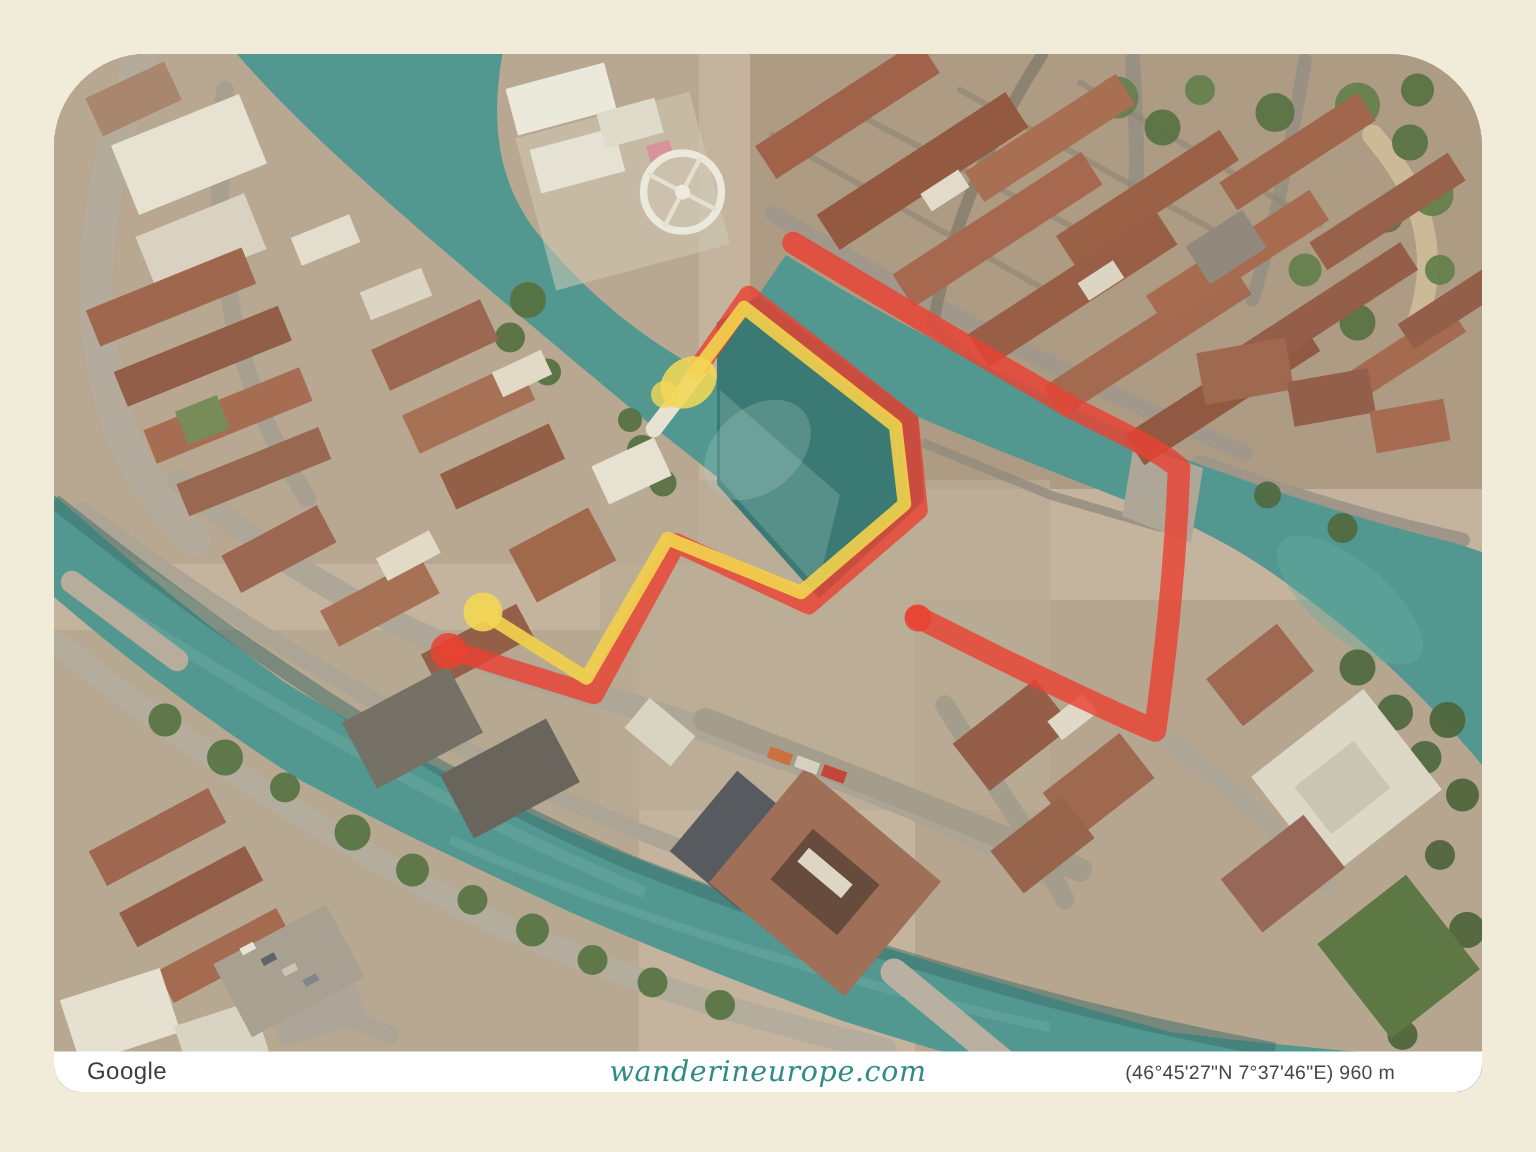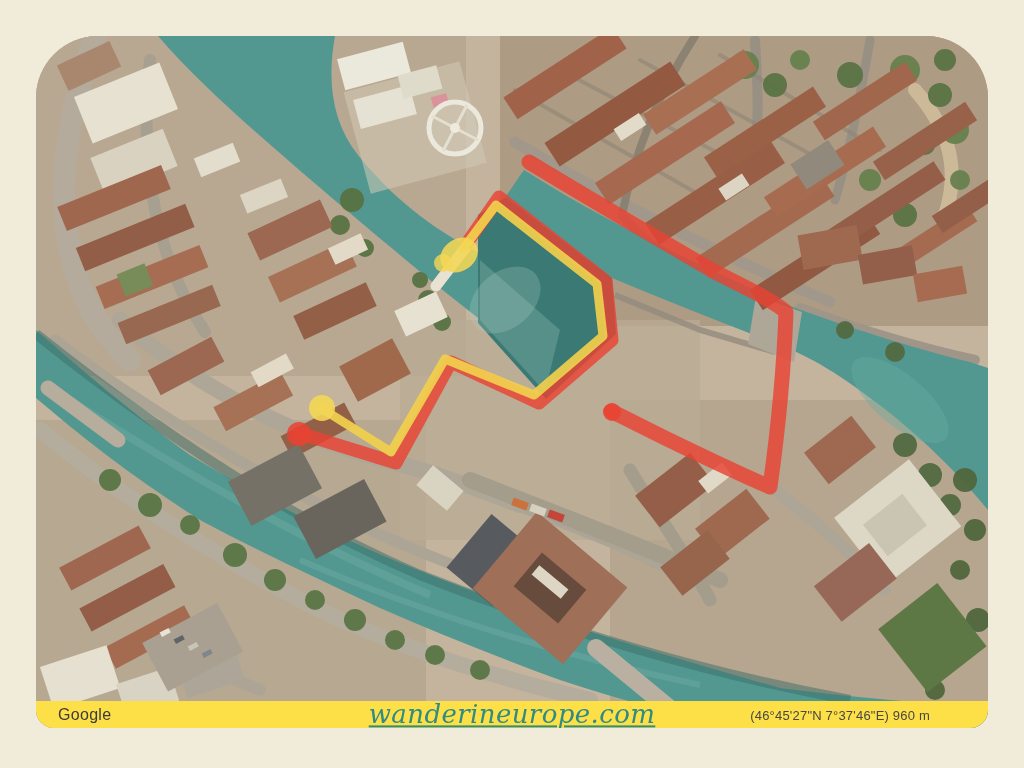--- a/index.html
+++ b/index.html
@@ -1,22 +1,22 @@
 <!DOCTYPE html>
 <html><head>
 <meta charset="utf-8">
 <style>
   html,body{margin:0;padding:0;}
   body{width:1024px;height:768px;overflow:hidden;background:#f1ebda;font-family:"Liberation Sans",sans-serif;position:relative;}
   .frame{position:absolute;inset:0;background:#f1ebda;}
   .map-card{position:absolute;left:36px;top:36px;width:952px;height:692px;border-radius:62px 62px 18px 18px;overflow:hidden;background:#b9ab97;}
   .map-card svg{display:block;width:952px;height:692px;}
-  .attribution-bar{position:absolute;left:0;right:0;bottom:0;height:27px;background:#fde047;}
+  .attribution-bar{position:absolute;left:0;right:0;bottom:0;height:27px;background:#ffffff;}
   .attr-left{position:absolute;left:22px;top:50%;transform:translateY(-50%);font-size:16px;color:#3b3b3b;letter-spacing:.3px;font-weight:500;}
-  .attr-center{position:absolute;left:50%;top:50%;transform:translate(-50%,-52%);font-family:"DejaVu Serif",serif;font-style:italic;font-size:26px;color:#2f8b85;letter-spacing:.4px;text-decoration:underline;}
+  .attr-center{position:absolute;left:50%;top:50%;transform:translate(-50%,-52%);font-family:"DejaVu Serif",serif;font-style:italic;font-size:19px;color:#2f8b85;letter-spacing:.4px;}
   .attr-right{position:absolute;right:58px;top:50%;transform:translateY(-50%);font-size:13px;color:#474747;letter-spacing:.2px;}
 </style>
 </head>
 <body>
 
 <div class="frame">
   <div class="map-card">
     <svg viewBox="36 36 952 692" preserveAspectRatio="none">
 
       <g>

